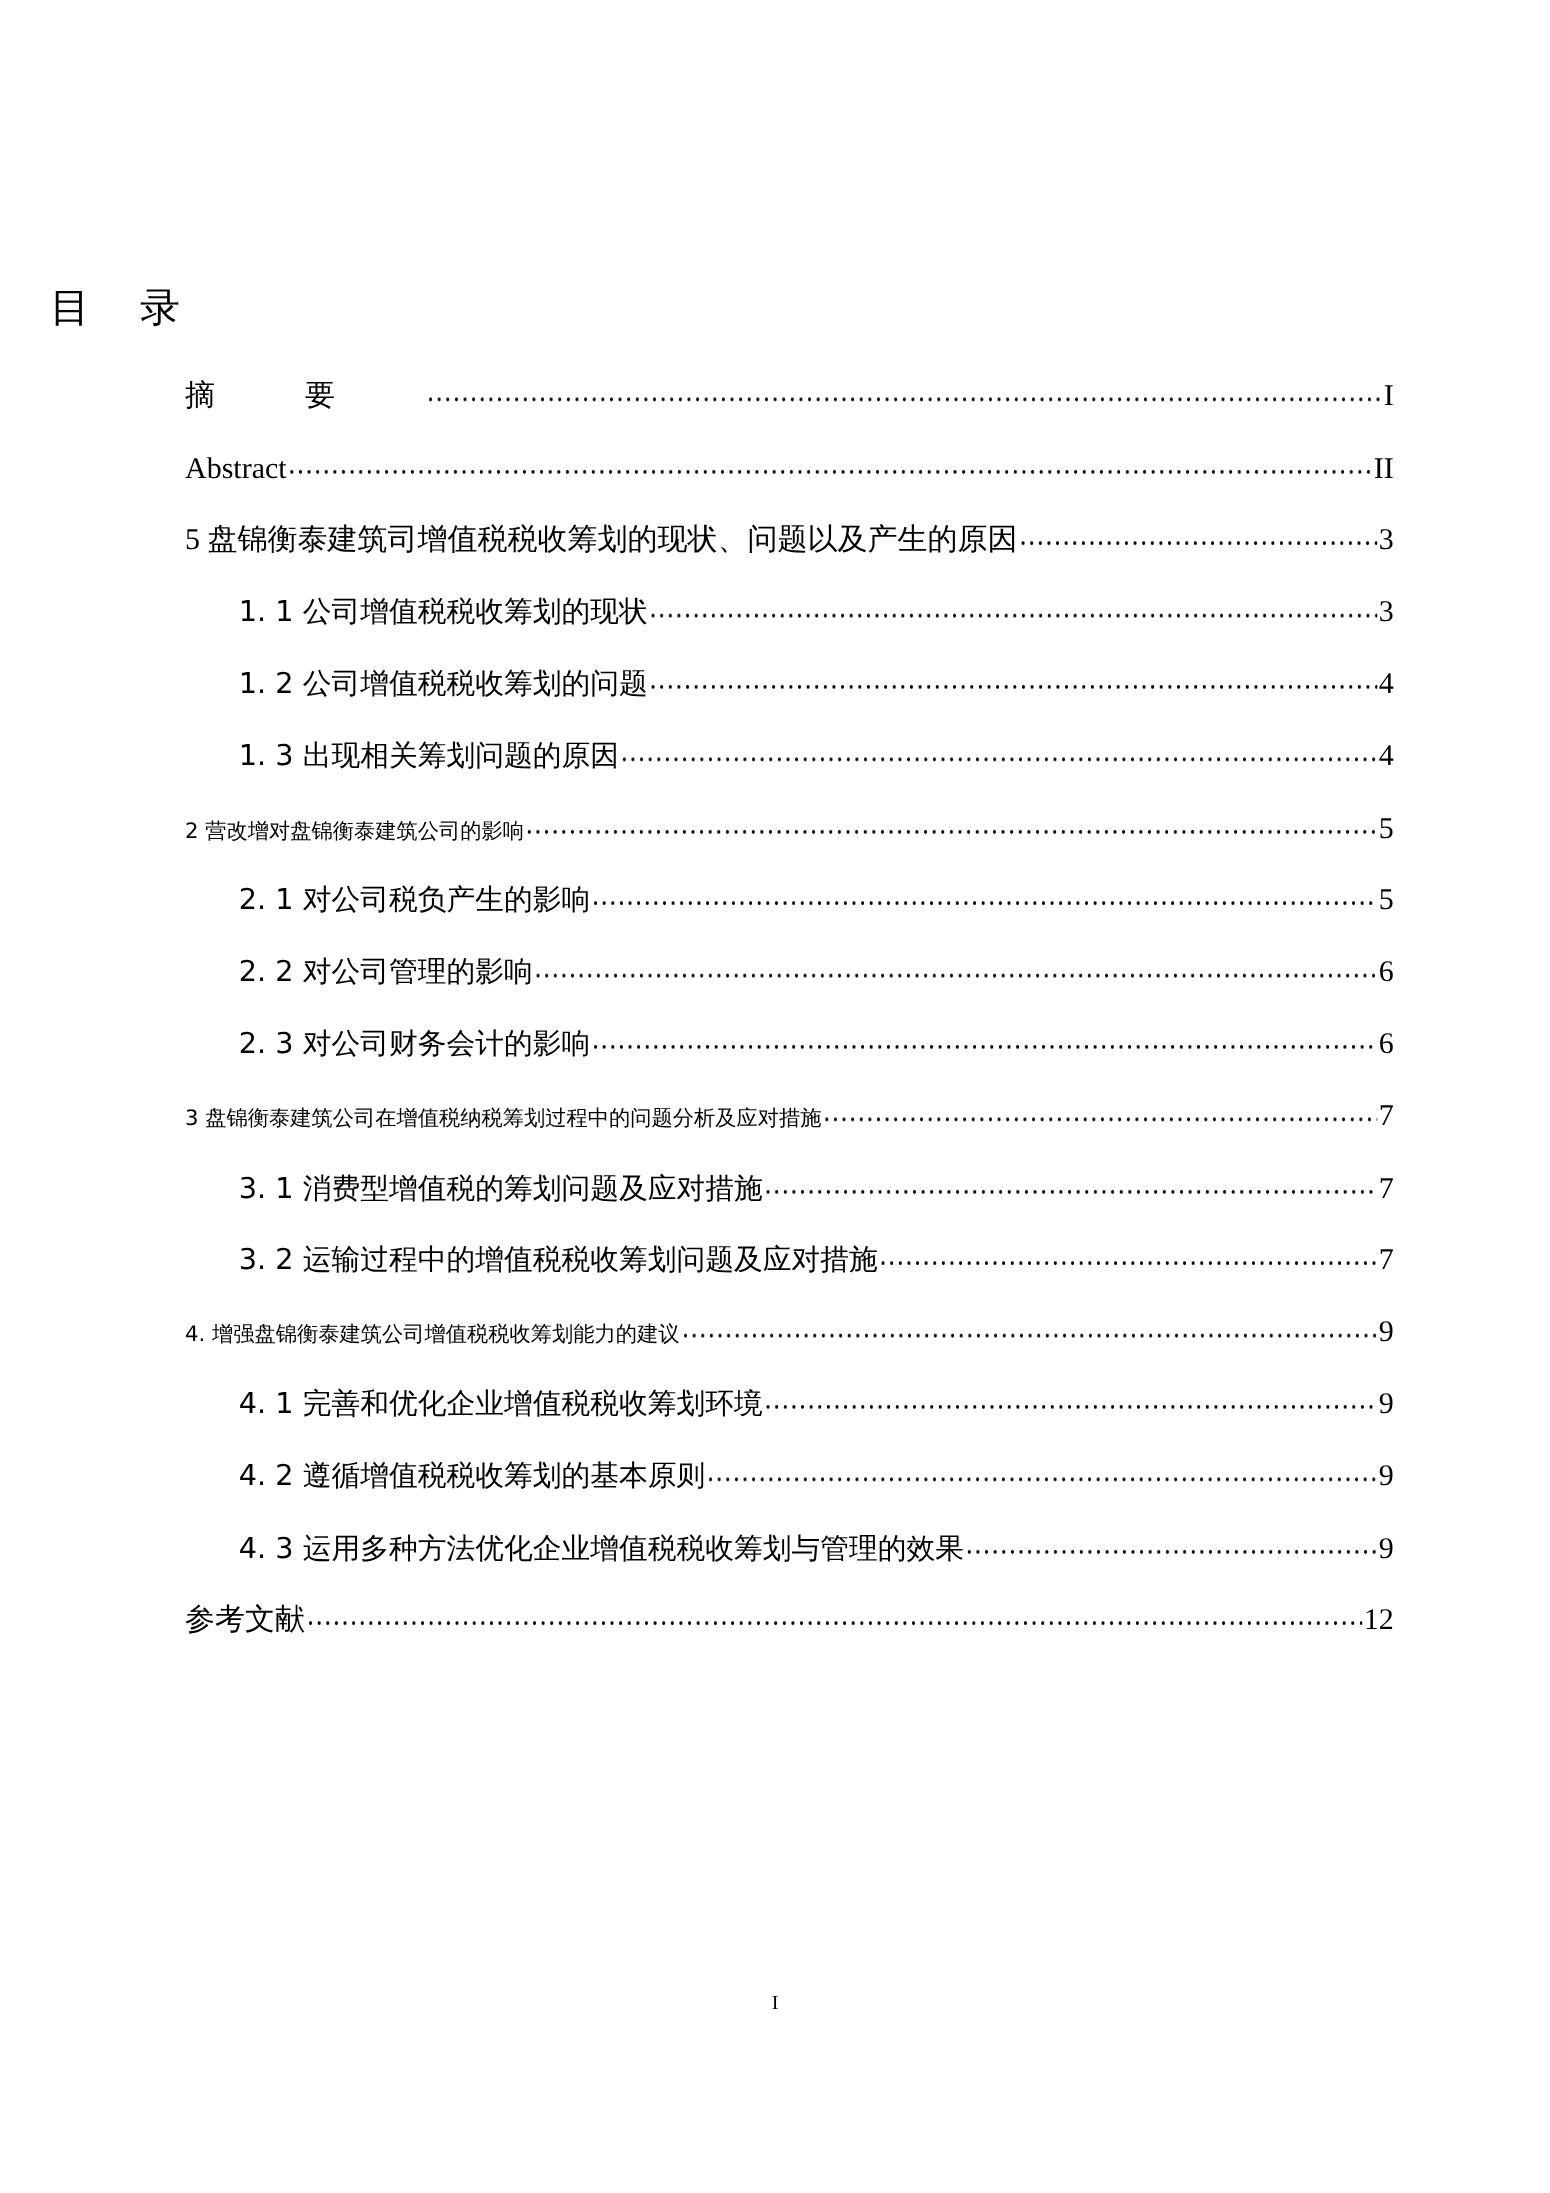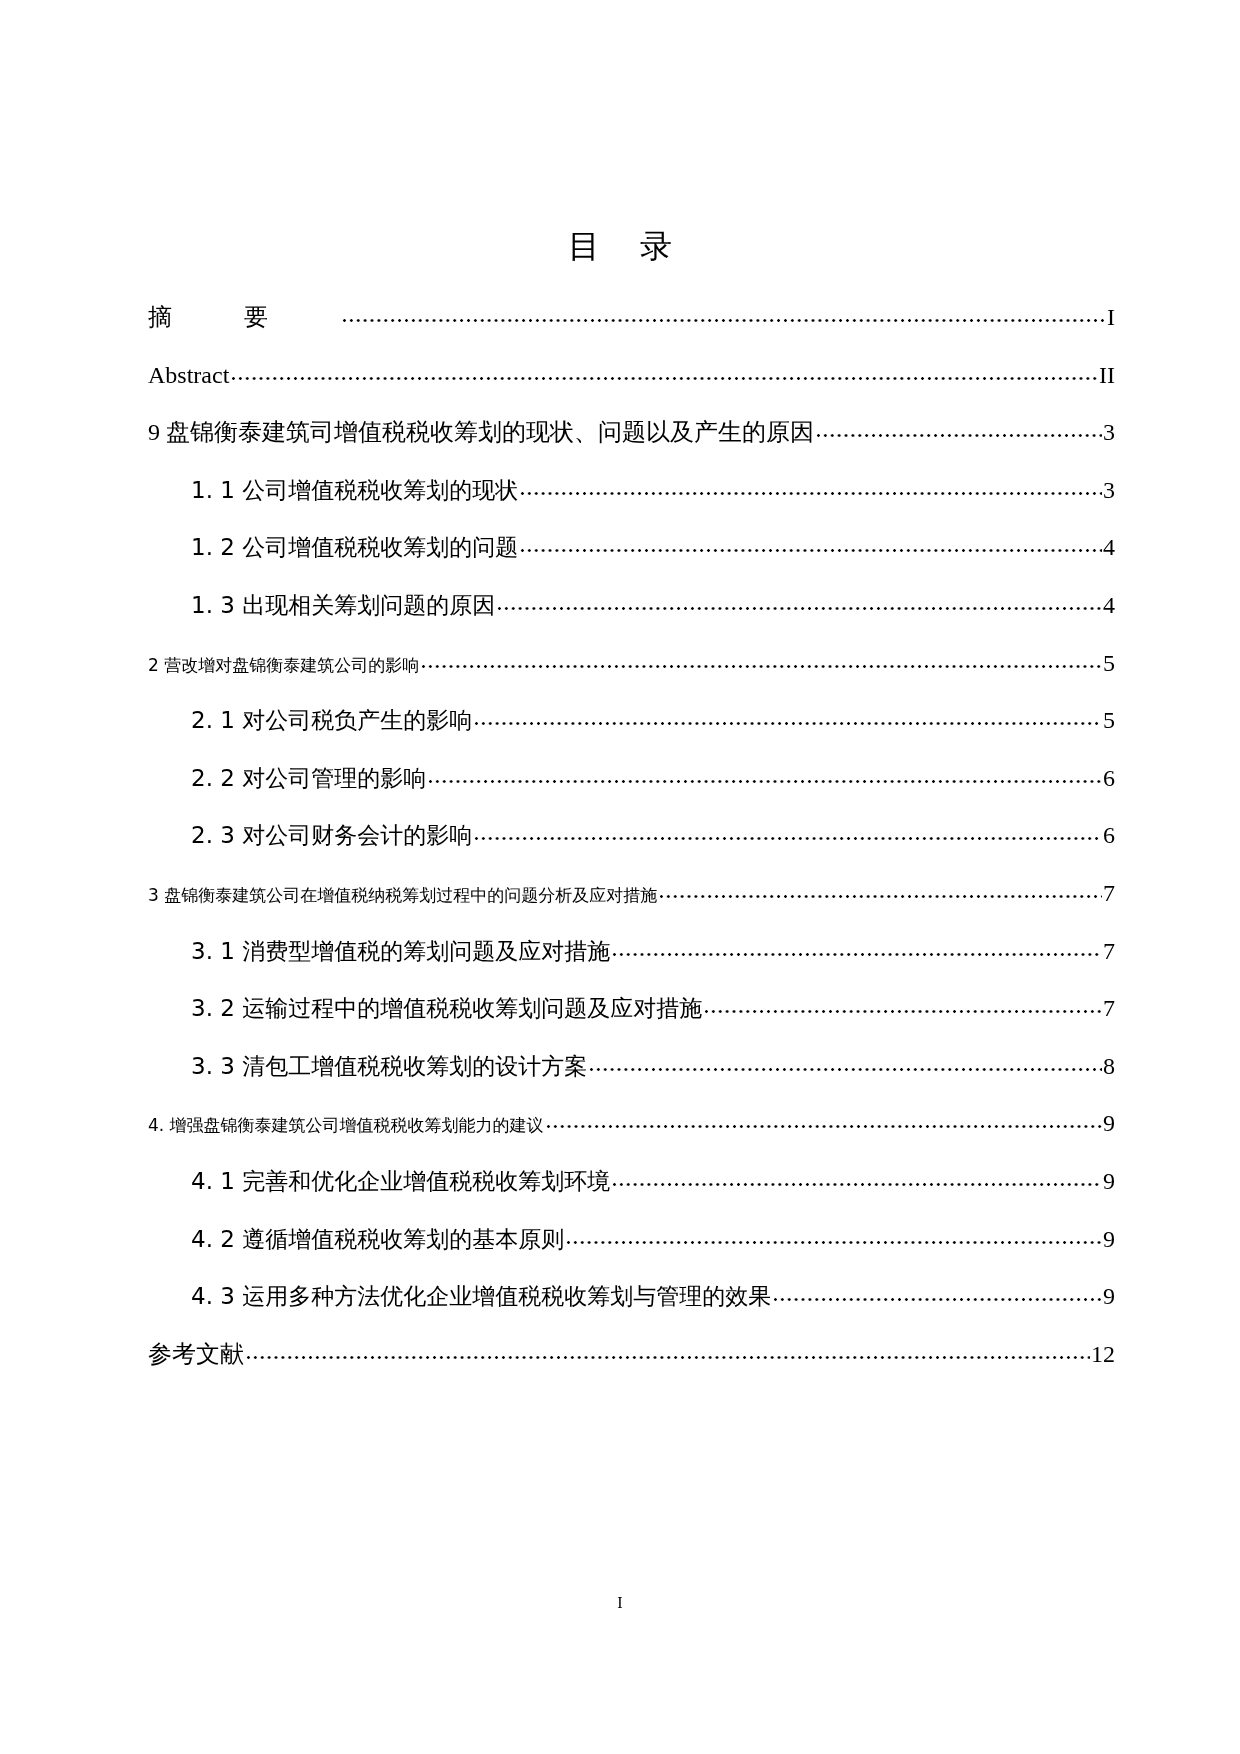--- a/index.html
+++ b/index.html
@@ -13,21 +13,21 @@
       position: relative;
       overflow: hidden;
       color: #000000;
       font-family: "Liberation Serif", "DejaVu Serif", serif;
     }
     .page-title {
       position: absolute;
       left: 0;
       width: 1240px;
       top: 224px;
-      text-align: center;
+      text-align: left;
       font-family: "DejaVu Sans", "Liberation Sans", sans-serif;
       font-size: 32px;
       letter-spacing: 40px;
       text-indent: 40px;
       line-height: 44px;
     }
     .toc {
       position: absolute;
       left: 148px;
       top: 282px;
@@ -104,21 +104,21 @@
     <span class="entry-text spaced">摘要</span>
     <span class="leader"></span>
     <span class="page-num">I</span>
   </div>
   <div class="toc-row level-1">
     <span class="entry-text">Abstract</span>
     <span class="leader"></span>
     <span class="page-num">II</span>
   </div>
   <div class="toc-row level-1">
-    <span class="entry-text">9 盘锦衡泰建筑司增值税税收筹划的现状、问题以及产生的原因</span>
+    <span class="entry-text">5 盘锦衡泰建筑司增值税税收筹划的现状、问题以及产生的原因</span>
     <span class="leader"></span>
     <span class="page-num">3</span>
   </div>
   <div class="toc-row level-2">
     <span class="entry-text">1. 1 公司增值税税收筹划的现状</span>
     <span class="leader"></span>
     <span class="page-num">3</span>
   </div>
   <div class="toc-row level-2">
     <span class="entry-text">1. 2 公司增值税税收筹划的问题</span>
@@ -158,25 +158,20 @@
   <div class="toc-row level-2">
     <span class="entry-text">3. 1 消费型增值税的筹划问题及应对措施</span>
     <span class="leader"></span>
     <span class="page-num">7</span>
   </div>
   <div class="toc-row level-2">
     <span class="entry-text">3. 2 运输过程中的增值税税收筹划问题及应对措施</span>
     <span class="leader"></span>
     <span class="page-num">7</span>
   </div>
-  <div class="toc-row level-2">
-    <span class="entry-text">3. 3 清包工增值税税收筹划的设计方案</span>
-    <span class="leader"></span>
-    <span class="page-num">8</span>
-  </div>
   <div class="toc-row level-1 sans">
     <span class="entry-text">4. 增强盘锦衡泰建筑公司增值税税收筹划能力的建议</span>
     <span class="leader"></span>
     <span class="page-num">9</span>
   </div>
   <div class="toc-row level-2">
     <span class="entry-text">4. 1  完善和优化企业增值税税收筹划环境</span>
     <span class="leader"></span>
     <span class="page-num">9</span>
   </div>

